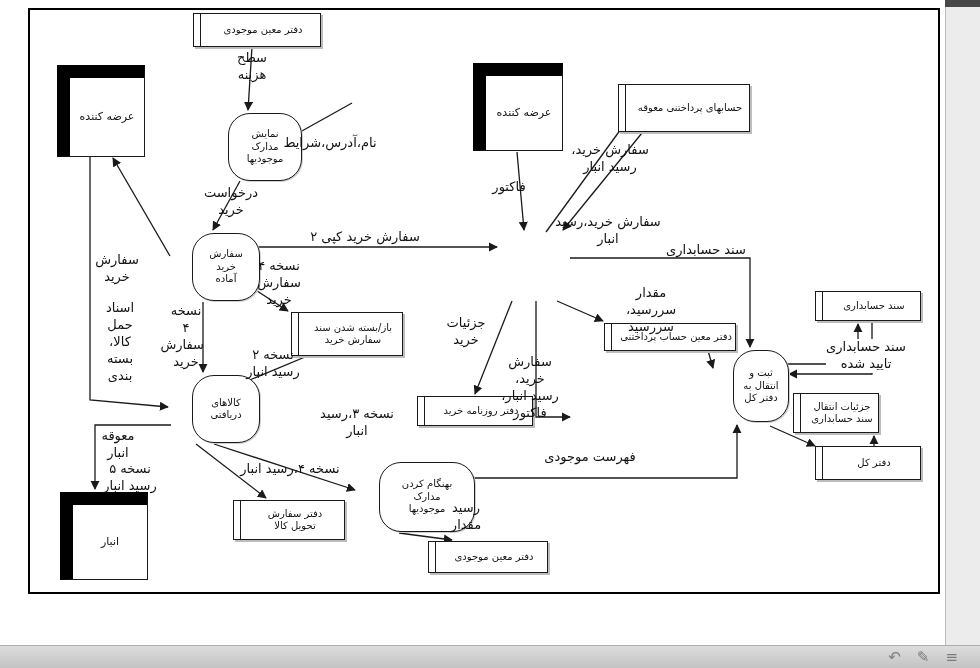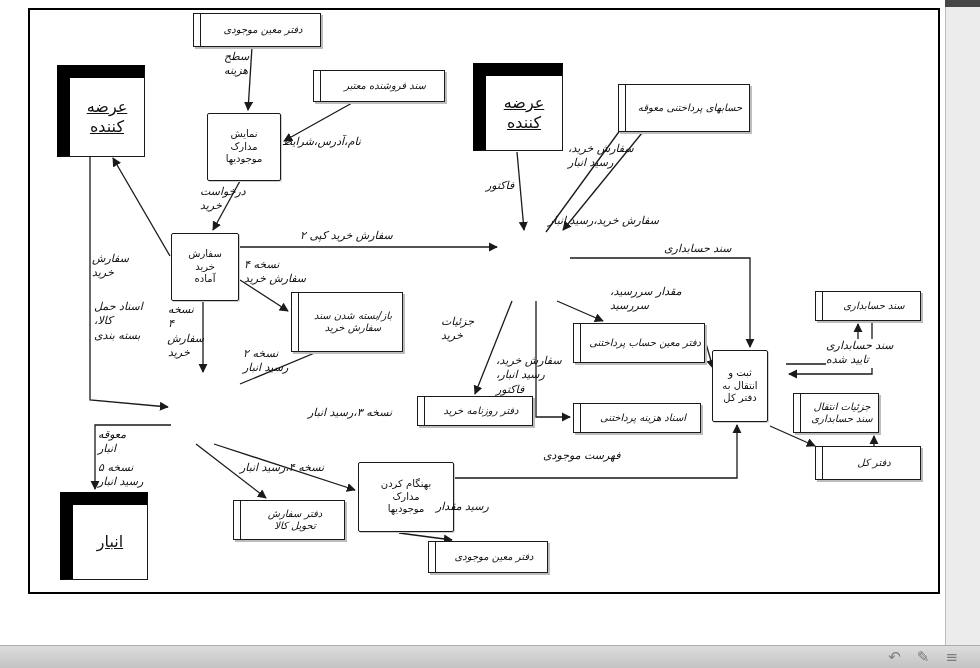--- a/index.html
+++ b/index.html
@@ -3,25 +3,25 @@
 <meta charset="utf-8">
 <style>
   html,body{margin:0;padding:0;background:#fff;}
   .stage{position:relative;width:980px;height:668px;background:#ffffff;overflow:hidden;
          font-family:"DejaVu Sans",sans-serif;direction:rtl;color:#111;}
   .frame{position:absolute;left:28px;top:8px;width:908px;height:582px;border:2px solid #000;background:#fff;}
   .wires{position:absolute;left:0;top:0;pointer-events:none;}
   .node{position:absolute;box-sizing:border-box;display:flex;flex-direction:column;align-items:center;
         justify-content:center;text-align:center;font-size:10px;line-height:1.25;background:#fff;padding:2px;}
   .node span{display:block;}
-  .ds{border:1.3px solid #1a1a1a;box-shadow:2px 2px 0 #bdbdbd;padding-left:14px;font-style:italic;}
+  .ds{border:1.3px solid #1a1a1a;box-shadow:2px 2px 0 #bdbdbd;padding-left:14px;}
   .ds::after{content:"";position:absolute;top:0;bottom:0;left:6px;border-left:1.3px solid #1a1a1a;}
-  .proc{border:1.4px solid #1a1a1a;border-radius:2px;box-shadow:1px 1px 0 #cfcfcf;}
-  .ent{border:1.2px solid #1a1a1a;border-top:13px solid #000;border-left:13px solid #000;font-size:16px;text-decoration:underline;}
-  .elabel{position:absolute;font-size:11px;line-height:1.3;text-align:left;font-style:italic;}
+  .proc{border:1.4px solid #1a1a1a;border-radius:22px;box-shadow:1px 1px 0 #cfcfcf;margin-left:21px;}
+  .ent{border:1.2px solid #1a1a1a;border-top:13px solid #000;border-left:13px solid #000;font-size:11px;}
+  .elabel{position:absolute;font-size:13px;line-height:1.3;text-align:center;}
   .elabel span{display:block;}
   .bg{background:#fff;}
   .taskbar{position:absolute;left:0;top:645px;width:980px;height:23px;direction:ltr;
            background:linear-gradient(#dddddd,#c3c3c3);border-top:1px solid #adadad;
            display:flex;align-items:center;justify-content:flex-end;gap:16px;padding-right:22px;box-sizing:border-box;}
   .tb-icon{color:#7c7c7c;font-size:15px;line-height:1;cursor:pointer;}
   .rightpanel{position:absolute;left:945px;top:0;width:35px;height:645px;background:#ececec;border-left:1px solid #bcbcbc;}
   .rightpanel-header{position:absolute;left:945px;top:0;width:35px;height:7px;background:#474747;}
 </style>
 </head>
@@ -66,51 +66,49 @@
       <line x1="874" y1="446" x2="874" y2="436"></line>
     </g>
   </svg>
 
   <div class="node ds" style="left:193px;top:13px;width:128px;height:34px">
       <span>دفتر معین موجودی</span>
     </div>
   <div class="node ent" style="left:57px;top:65px;width:88px;height:92px">
       <span>عرضه کننده</span>
     </div>
-  <div class="node ds" style="left:313px;top:70px;width:132px;height:32px">
-      <span>سند فروشنده معتبر</span>
-    </div>
   <div class="node proc" style="left:207px;top:113px;width:74px;height:68px">
       <span>نمایش</span>
       <span>مدارک</span>
       <span>موجودیها</span>
     </div>
   <div class="node ent" style="left:473px;top:63px;width:90px;height:88px">
       <span>عرضه کننده</span>
     </div>
   <div class="node ds" style="left:618px;top:84px;width:132px;height:48px">
       <span>حسابهای پرداختنی معوقه</span>
     </div>
   <div class="node proc" style="left:171px;top:233px;width:68px;height:68px">
       <span>سفارش</span>
       <span>خرید</span>
       <span>آماده</span>
     </div>
-  <div class="node ds" style="left:291px;top:292px;width:112px;height:60px">
+  <div class="node ds" style="left:291px;top:312px;width:112px;height:44px">
       <span>باز/بسته شدن سند</span>
       <span>سفارش خرید</span>
     </div>
-  <div class="node ds" style="left:573px;top:323px;width:132px;height:40px">
+  <div class="node ds" style="left:604px;top:323px;width:132px;height:28px">
       <span>دفتر معین حساب پرداختنی</span>
     </div>
   <div class="node ds" style="left:417px;top:396px;width:116px;height:30px">
       <span>دفتر روزنامه خرید</span>
     </div>
-  <div class="node ds" style="left:573px;top:403px;width:128px;height:30px">
-      <span>اسناد هزینه پرداختنی</span>
+  <div class="node proc" style="left:171px;top:375px;width:68px;height:68px">
+      <span>کالاهای</span>
+      <span>دریافتی</span>
     </div>
   <div class="node proc" style="left:712px;top:350px;width:56px;height:72px">
       <span>ثبت و انتقال به</span>
       <span>دفتر کل</span>
     </div>
   <div class="node ds" style="left:815px;top:291px;width:106px;height:30px">
       <span>سند حسابداری</span>
     </div>
   <div class="node ds" style="left:793px;top:393px;width:86px;height:40px">
       <span>جزئیات انتقال</span>

